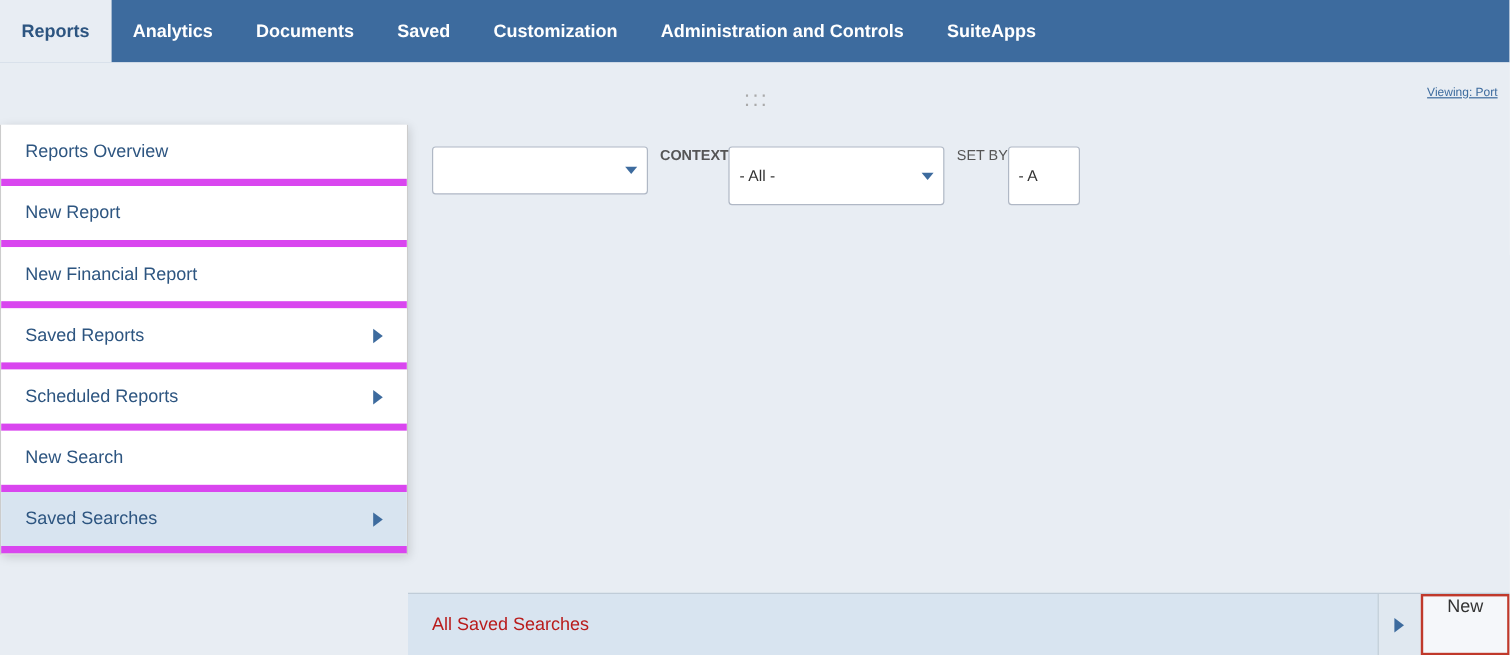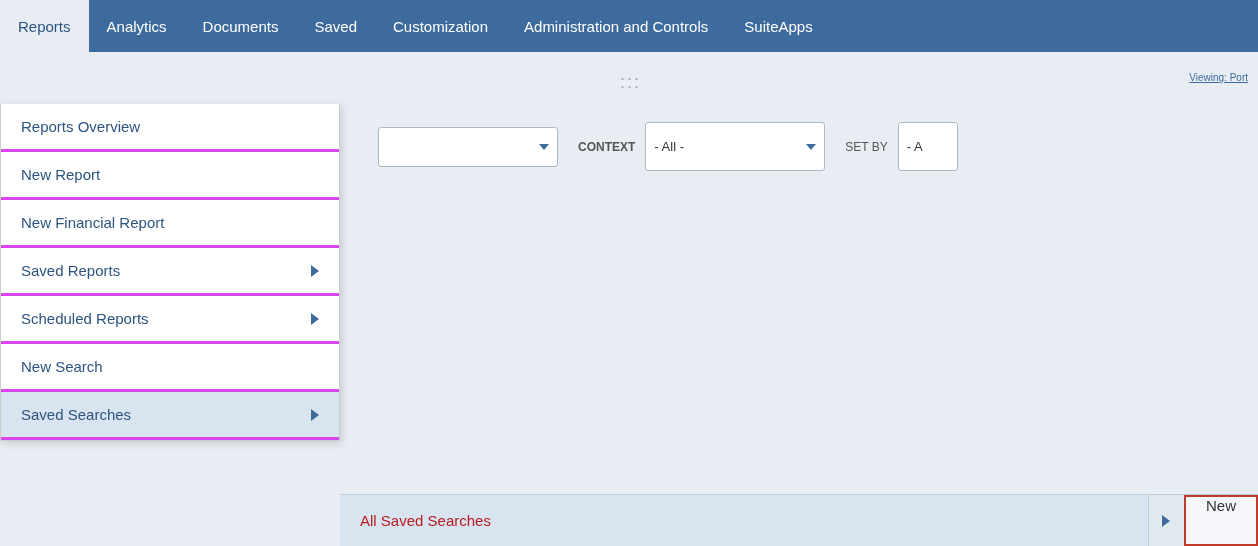--- a/index.html
+++ b/index.html
@@ -21,21 +21,21 @@
       height: 52px;
       width: 100%;
     }
 
     .nav-item {
       display: flex;
       align-items: center;
       padding: 1px 18px;
       color: #fff;
       font-size: 15px;
-      font-weight: normal;
+      font-weight: bold;
       cursor: pointer;
       white-space: nowrap;
       height: 100%;
       justify-content: center;
     }
 
     .nav-item.active {
       background: #e8edf3;
       color: #2d5580;
     }
@@ -58,24 +58,22 @@
       text-decoration: underline;
     }
 
     
     .content-row {
       position: absolute;
       top: 70px;
       left: 340px;
       right: 0;
       display: flex;
-      align-items: center;
-      gap: 10px;
+      align-items: flex-start;
       padding: 0 20px;
-      margin-left: 18px;
     }
 
     .dropdown-select {
       display: flex;
       align-items: center;
       background: #fff;
       border: 1px solid #b0b8c5;
       border-radius: 3px;
       padding: 16px 8px;
       cursor: pointer;
@@ -129,21 +127,21 @@
       border-top: none;
       z-index: 100;
       box-shadow: 2px 2px 8px rgba(0,0,0,0.15);
     }
 
     .menu-item {
       display: flex;
       align-items: center;
       justify-content: space-between;
       padding: 14px 20px;
-      border-bottom: 3px solid #d946ef;
+      border-bottom: 6px solid #d946ef;
       cursor: pointer;
       color: #2d5580;
       font-size: 15px;
       background: #fff;
     }
 
     .menu-item.highlighted {
       background: #d8e4f0;
     }
 

